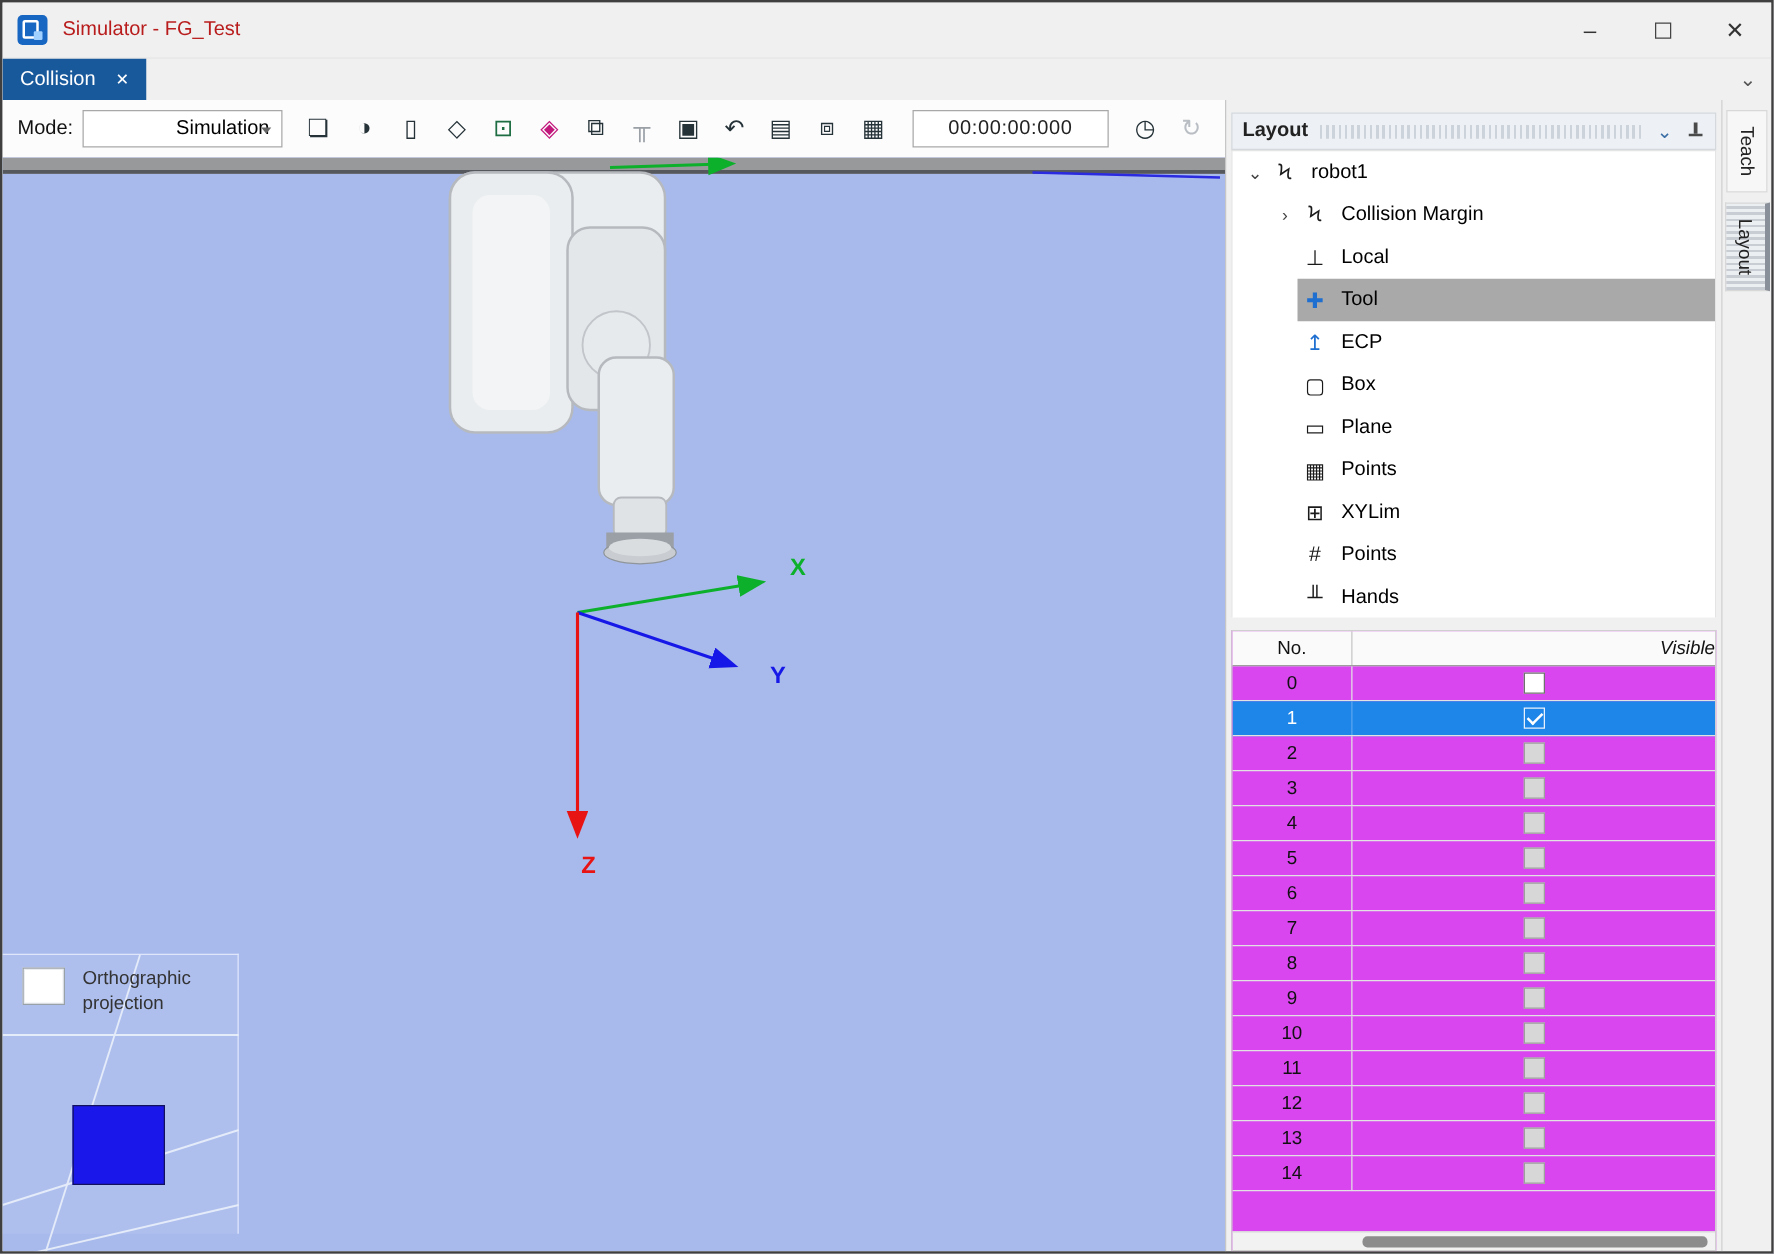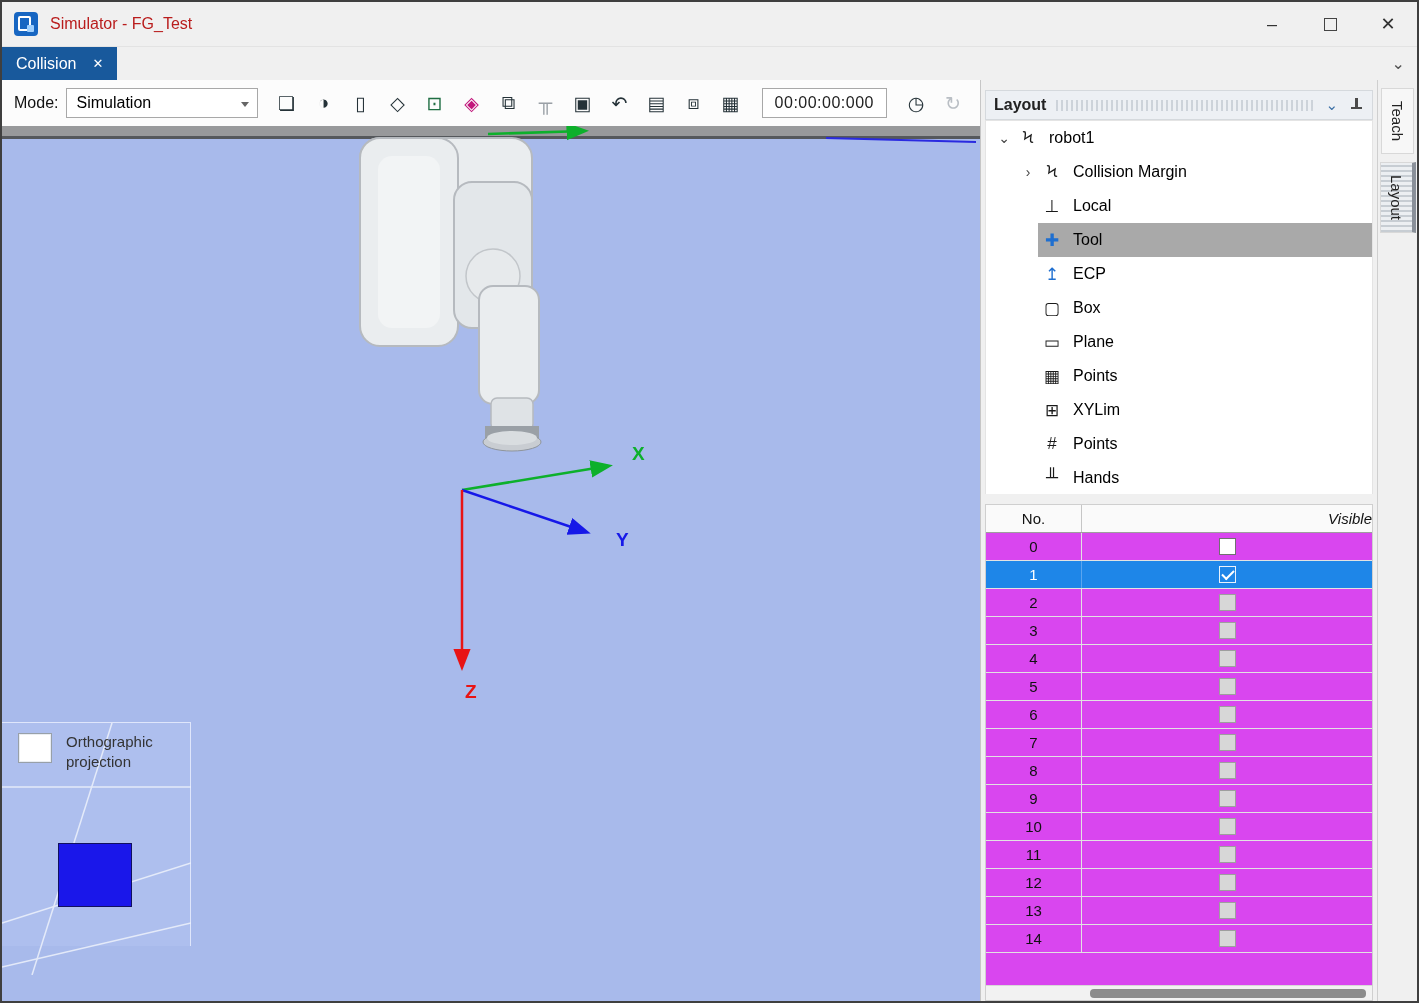--- a/index.html
+++ b/index.html
@@ -19,31 +19,31 @@
 
   
   .tabbar{position:absolute;left:0;top:45px;right:0;height:33px;background:#f0f0f0;display:flex;align-items:stretch;}
   .tab{background:#18599c;color:#fff;display:flex;align-items:center;gap:16px;padding:0 14px;font-size:16px;}
   .tab-x{font-size:13px;color:#fff;}
   .tab-overflow{margin-left:auto;margin-right:12px;color:#555;font-size:16px;align-self:center;}
 
   
   .toolbar{position:absolute;left:0;top:78px;width:978px;height:46px;background:#fcfcfc;display:flex;align-items:center;padding:0 12px;}
   .mode-label{font-size:16px;color:#111;margin-right:8px;}
-  .mode-select{width:198px;height:30px;border:1px solid #a8a8a8;background:#fff;display:flex;align-items:center;padding:0 9px;font-size:16px;position:relative;margin-right:14px;}
+  .mode-select{width:198px;height:30px;border:1px solid #a8a8a8;background:#fff;display:flex;align-items:center;padding:0 9px;font-size:16px;position:relative;margin-right:14px;justify-content:flex-end;}
   .dd-arrow{position:absolute;right:8px;top:13px;width:0;height:0;border-left:4px solid transparent;border-right:4px solid transparent;border-top:5px solid #666;}
   .tb-icons{display:flex;align-items:center;gap:7px;}
   .tb-btn{width:30px;height:30px;display:flex;align-items:center;justify-content:center;font-size:19px;border-radius:3px;}
-  .time-box{height:30px;border:1px solid #a8a8a8;background:#fff;display:flex;align-items:center;padding:0 12px;font-size:16px;color:#222;margin:0 14px 0 16px;letter-spacing:.5px;}
+  .time-box{height:30px;border:1px solid #a8a8a8;background:#fff;display:flex;align-items:center;padding:0 28px;font-size:16px;color:#222;margin:0 14px 0 16px;letter-spacing:.5px;}
 
   
   .viewport{position:absolute;left:0;top:124px;width:978px;height:875px;background:#a8baeb;overflow:hidden;}
   .ceiling{position:absolute;left:0;top:0;width:100%;height:13px;background:#98999b;border-bottom:3px solid #55585c;}
   .scene{position:absolute;left:0;top:0;display:block;}
-  .ortho-panel{position:absolute;left:0;top:596px;width:189px;height:224px;background:#aebfee;border-top:1px solid #dfe6fb;border-right:1px solid #dfe6fb;}
+  .ortho-panel{position:absolute;left:0;top:637px;width:189px;height:224px;background:#aebfee;border-top:1px solid #dfe6fb;border-right:1px solid #dfe6fb;}
   .grid-lines{position:absolute;left:0;top:0;display:block;}
   .ortho-check{position:absolute;left:16px;top:10px;width:34px;height:30px;background:#fff;border:1px solid #98a0a8;box-shadow:inset 0 0 0 1px #e9edf2;}
   .ortho-label{position:absolute;left:64px;top:9px;font-size:15px;color:#333;line-height:1.3;}
   .ortho-cube{position:absolute;left:56px;top:120px;width:74px;height:64px;background:#1a17ea;border:1px solid #11115e;}
 
   
   .layout-panel{position:absolute;left:978px;top:78px;width:397px;height:921px;background:#f0f0f0;border-left:1px solid #c6c6c6;}
   .panel-header{position:absolute;left:4px;top:10px;right:4px;height:30px;display:flex;align-items:center;background:#edf0f4;border:1px solid #d5d9dd;padding:0 8px;gap:10px;}
   .panel-title{font-size:16px;font-weight:bold;color:#222;}
   .hatch-fill{flex:1;height:11px;background-image:repeating-linear-gradient(90deg,#c2c9d1 0 2px,transparent 2px 5px);opacity:.75;}

